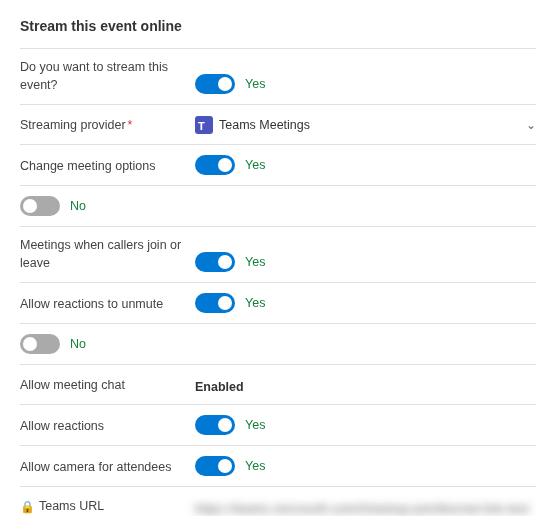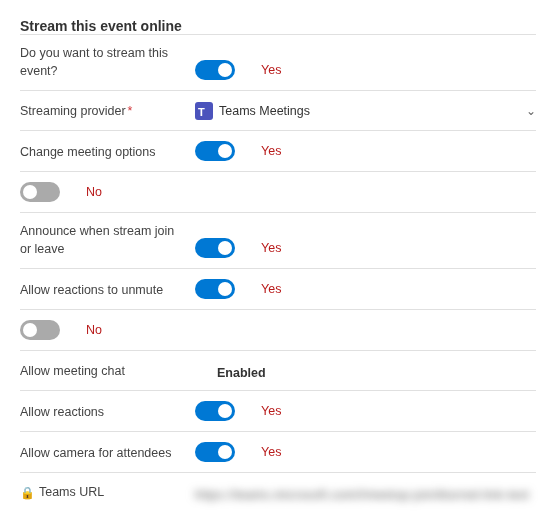--- a/index.html
+++ b/index.html
@@ -10,20 +10,21 @@
       color: #333;
       width: 556px;
       min-height: 516px;
     }
     .container {
       padding: 18px 20px 18px 20px;
     }
     .section-title {
       font-size: 14px;
       font-weight: 600;
+      margin-bottom: 14px;
       color: #333;
     }
     .row {
       display: flex;
       align-items: flex-end;
       border-top: 1px solid #e0e0e0;
       padding: 10px 0;
       min-height: 40px;
     }
     .row-label {
@@ -74,22 +75,22 @@
       transition: left 0.2s;
     }
     .toggle-track.on .toggle-thumb {
       left: 23px;
     }
     .toggle-track.off .toggle-thumb {
       left: 3px;
     }
     .toggle-label {
       font-size: 12.5px;
-      color: #b91c1c;
-      margin-left: 18px;
+      color: #15803d;
+      margin-left: 2px;
     }
     
     .provider-row {
       display: flex;
       align-items: center;
       border-top: 1px solid #e0e0e0;
       padding: 2px 0;
       min-height: 40px;
     }
     .provider-label {
@@ -118,21 +119,20 @@
       height: 18px;
     }
     .chevron-icon {
       color: #666;
       font-size: 12px;
     }
     
     .bold-enabled {
       font-weight: 700;
       font-size: 12.5px;
-      margin-left: 22px;
     }
     
     .lock-label {
       display: flex;
       align-items: flex-start;
       gap: 4px;
     }
     .lock-icon {
       font-size: 12px;
       margin-top: 1px;
@@ -199,21 +199,21 @@
       <div class="toggle">
         <div class="toggle-track off">
           <div class="toggle-thumb"></div>
         </div>
       </div>
       <span class="toggle-label">No</span>
     </div>
   </div>
 
   <div class="row">
-    <div class="row-label">Announce when stream join or leave</div>
+    <div class="row-label">Meetings when callers join or leave</div>
     <div class="row-value">
       <div class="toggle">
         <div class="toggle-track on">
           <div class="toggle-thumb"></div>
         </div>
       </div>
       <span class="toggle-label">Yes</span>
     </div>
   </div>
 

